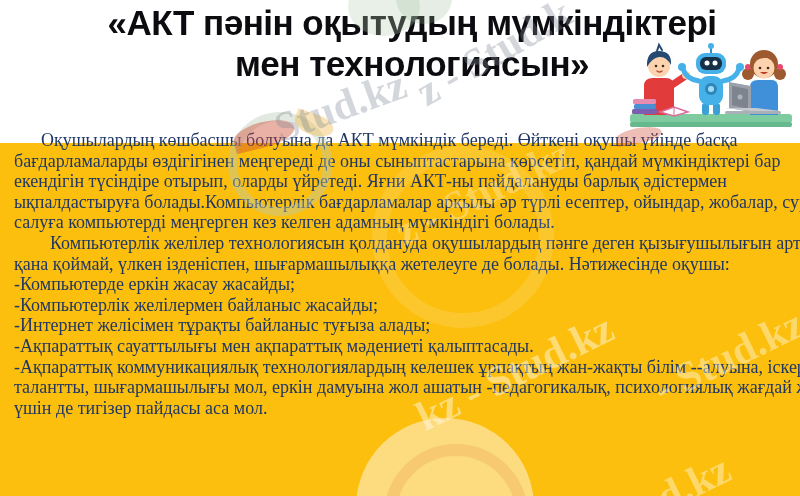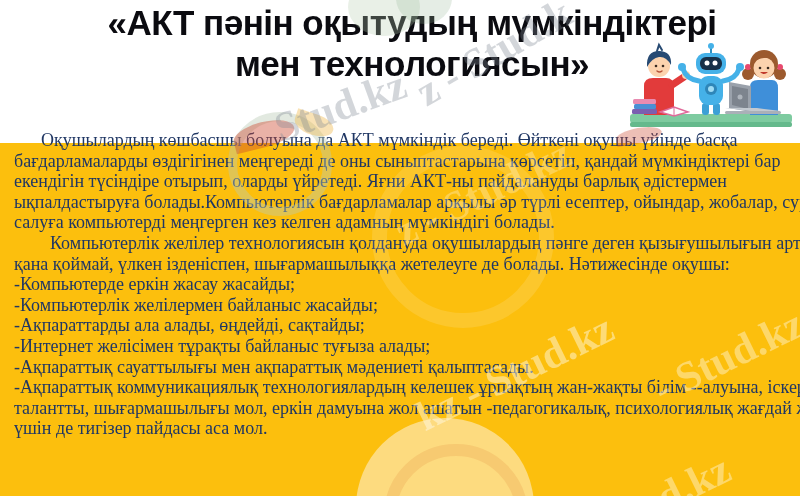--- a/index.html
+++ b/index.html
@@ -84,21 +84,20 @@
   <div class="body-text">
       <div class="body-line">      Оқушылардың көшбасшы болуына да АКТ мүмкіндік береді. Өйткені оқушы үйінде басқа</div>
       <div class="body-line">бағдарламаларды өздігігінен меңгереді де оны сыныптастарына көрсетіп, қандай мүмкіндіктері бар</div>
       <div class="body-line">екендігін түсіндіре отырып, оларды үйретеді. Яғни АКТ-ны пайдалануды барлық әдістермен</div>
       <div class="body-line">ықпалдастыруға болады.Компьютерлік бағдарламалар арқылы әр түрлі есептер, ойындар, жобалар, суреттер</div>
       <div class="body-line">салуға компьютерді меңгерген кез келген адамның мүмкіндігі болады.</div>
       <div class="body-line">        Компьютерлік желілер технологиясын қолдануда оқушылардың пәнге деген қызығушылығын арттырып</div>
       <div class="body-line">қана қоймай, үлкен ізденіспен, шығармашылыққа жетелеуге де болады. Нәтижесінде оқушы:</div>
       <div class="body-line">-Компьютерде еркін жасау жасайды;</div>
       <div class="body-line">-Компьютерлік желілермен байланыс жасайды;</div>
-      <div class="body-line">-Ақпараттарды ала алады, өңдейді, сақтайды;</div>
       <div class="body-line">-Интернет желісімен тұрақты байланыс туғыза алады;</div>
       <div class="body-line">-Ақпараттық сауаттылығы мен ақпараттық мәдениеті қалыптасады.</div>
       <div class="body-line">-Ақпараттық коммуникациялық технологиялардың келешек ұрпақтың жан-жақты білім --алуына, іскер әрі</div>
       <div class="body-line">талантты, шығармашылығы мол, еркін дамуына жол ашатын -педагогикалық, психологиялық жағдай жасау</div>
       <div class="body-line">үшін де тигізер пайдасы аса мол.</div>
     </div>
 
   <svg class="illustration" viewBox="0 0 170 106">
 
     <g>

